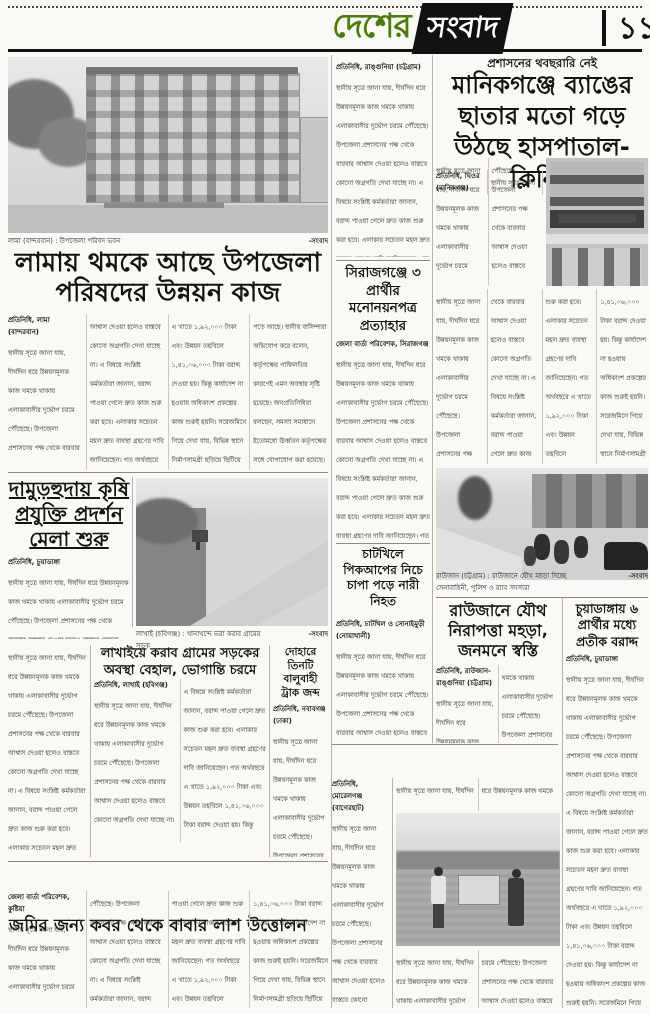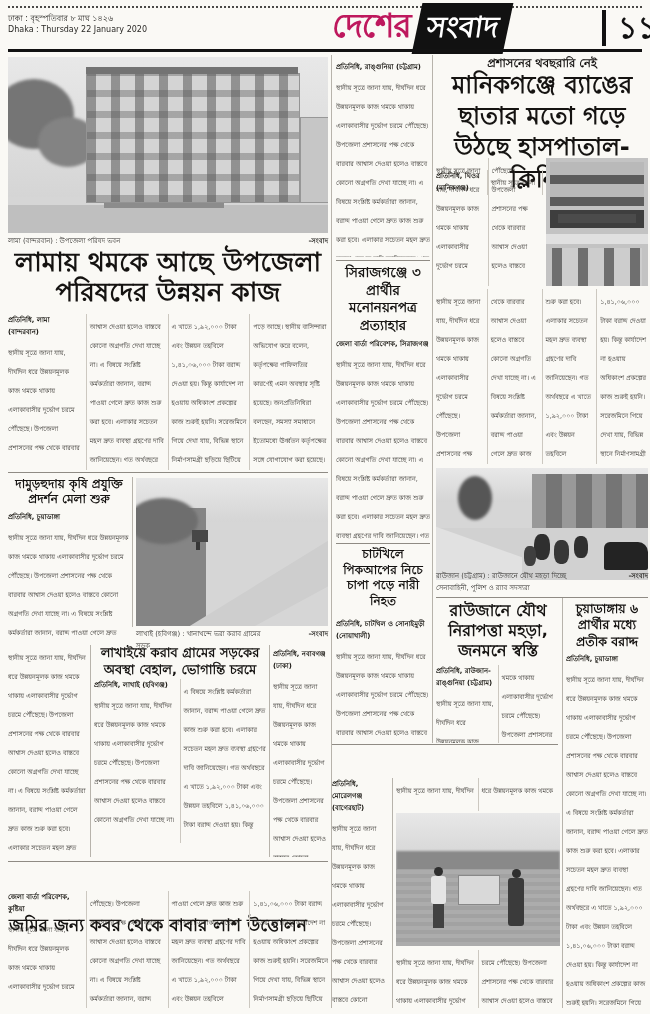--- a/index.html
+++ b/index.html
@@ -3,21 +3,21 @@
 <meta charset="utf-8">
 <style>
   html,body{margin:0;padding:0;background:#e9e7e2;}
   #page{position:relative;width:650px;height:1014px;background:#faf9f5;margin:0 auto;
         font-family:"DejaVu Sans","Liberation Sans",sans-serif;color:#1c1b19;overflow:hidden;}
   .abs{position:absolute;}
   
   .dotted{border-top:2px dotted #4a4947;height:0;}
   .dateblock{font-size:8px;line-height:1.35;color:#2a2926;}
   .masthead{display:flex;align-items:center;gap:6px;}
-  .mast1{font-size:33px;font-weight:900;color:#be185d;letter-spacing:-1px;}
+  .mast1{font-size:33px;font-weight:900;color:#4d7c0f;letter-spacing:-1px;}
   .mast2box{background:#111;transform:skewX(-12deg);padding:1px 10px;}
   .mast2{display:inline-block;transform:skewX(4deg);color:#fff;font-size:29px;font-weight:900;}
   .pagenum{border-left:4px solid #111;padding-left:12px;font-size:30px;font-weight:900;color:#111;line-height:36px;}
   .thickrule{background:#121212;height:3px;}
   
   .vr{border-left:1px solid #b7b3ab;width:0;}
   .hr{border-top:1px solid #8f8b84;height:0;}
   
   .headline{font-weight:700;color:#151311;text-align:center;}
   .kicker{font-weight:700;text-align:center;color:#161412;}
@@ -38,24 +38,20 @@
       repeating-linear-gradient(0deg,rgba(120,119,114,.5) 0 7px,transparent 7px 21px);}
   .blob{position:absolute;border-radius:50%;background:#76756f;filter:blur(1.5px);}
   .band{position:absolute;}
 </style>
 </head>
 <body>
 
 <div id="page">
 
   <div class="abs dotted" style="left:8px;top:6px;width:634px;"></div>
-  <div class="abs dateblock" style="left:8px;top:14px;width:220px;">
-    <div>ঢাকা : বৃহস্পতিবার ৮ মাঘ ১৪২৬</div>
-    <div>Dhaka : Thursday 22 January 2020</div>
-  </div>
   <div class="abs masthead" style="left:332px;top:9px;height:38px;">
     <span class="mast1">দেশের</span>
     <span class="mast2box"><span class="mast2">সংবাদ</span></span>
   </div>
   <div class="abs pagenum" style="left:602px;top:10px;height:36px;">১১</div>
   <div class="abs thickrule" style="left:8px;top:49px;width:634px;"></div>
 
   <div class="abs vr" style="left:331px;top:55px;height:953px;"></div>
   <div class="abs vr" style="left:432px;top:55px;height:688px;"></div>
   <div class="abs vr" style="left:562px;top:598px;height:410px;"></div>
@@ -80,21 +76,21 @@
   </div>
   <div class="abs headline" style="left:8px;top:248px;width:320px;height:62px;font-size:26px;line-height:1.15;">লামায় থমকে আছে উপজেলা পরিষদের উন্নয়ন কাজ</div>
   <div class="abs bodyblk cols4" style="left:8px;top:314px;width:320px;height:156px;">
     <b class="dl">প্রতিনিধি, লামা (বান্দরবান)</b>
     <span class="greek">স্থানীয় সূত্রে জানা যায়, দীর্ঘদিন ধরে উন্নয়নমূলক কাজ থমকে থাকায় এলাকাবাসীর দুর্ভোগ চরমে পৌঁছেছে। উপজেলা প্রশাসনের পক্ষ থেকে বারবার আশ্বাস দেওয়া হলেও বাস্তবে কোনো অগ্রগতি দেখা যাচ্ছে না। এ বিষয়ে সংশ্লিষ্ট কর্মকর্তারা জানান, বরাদ্দ পাওয়া গেলে দ্রুত কাজ শুরু করা হবে। এলাকার সচেতন মহল দ্রুত ব্যবস্থা গ্রহণের দাবি জানিয়েছেন। গত অর্থবছরে এ খাতে ১,৯২,০০০ টাকা এবং উন্নয়ন তহবিলে ১,৪১,০৬,০০০ টাকা বরাদ্দ দেওয়া হয়। কিন্তু কার্যাদেশ না হওয়ায় অধিকাংশ প্রকল্পের কাজ শুরুই হয়নি। সরেজমিনে গিয়ে দেখা যায়, বিভিন্ন স্থানে নির্মাণসামগ্রী ছড়িয়ে ছিটিয়ে পড়ে আছে। স্থানীয় বাসিন্দারা অভিযোগ করে বলেন, কর্তৃপক্ষের গাফিলতির কারণেই এমন অবস্থার সৃষ্টি হয়েছে। জনপ্রতিনিধিরা বলছেন, সমস্যা সমাধানে ইতোমধ্যে ঊর্ধ্বতন কর্তৃপক্ষের সঙ্গে যোগাযোগ করা হয়েছে। স্থানীয় সূত্রে জানা যায়, দীর্ঘদিন ধরে উন্নয়নমূলক কাজ থমকে থাকায় এলাকাবাসীর দুর্ভোগ চরমে পৌঁছেছে। উপজেলা প্রশাসনের পক্ষ থেকে বারবার আশ্বাস দেওয়া হলেও বাস্তবে কোনো অগ্রগতি দেখা যাচ্ছে না। এ বিষয়ে সংশ্লিষ্ট কর্মকর্তারা জানান, বরাদ্দ পাওয়া গেলে দ্রুত কাজ শুরু করা হবে। এলাকার সচেতন মহল দ্রুত ব্যবস্থা গ্রহণের দাবি জানিয়েছেন। গত অর্থবছরে এ খাতে ৪৯,২৪,০০০ টাকা বরাদ্দ দেওয়া হয়। কিন্তু কার্যাদেশ না হওয়ায় অধিকাংশ প্রকল্পের কাজ শুরুই হয়নি। সরেজমিনে গিয়ে দেখা যায়, বিভিন্ন স্থানে নির্মাণসামগ্রী ছড়িয়ে ছিটিয়ে পড়ে আছে। স্থানীয় বাসিন্দারা অভিযোগ করে বলেন, কর্তৃপক্ষের গাফিলতির কারণেই এমন অবস্থার সৃষ্টি হয়েছে। জনপ্রতিনিধিরা বলছেন, সমস্যা সমাধানে ইতোমধ্যে ঊর্ধ্বতন কর্তৃপক্ষের সঙ্গে যোগাযোগ করা হয়েছে। এ ব্যাপারে উপজেলা নির্বাহী কর্মকর্তা বলেন, অভিযোগ পেলে তদন্ত সাপেক্ষে প্রয়োজনীয় ব্যবস্থা নেওয়া হবে। এলাকাবাসী দ্রুত সমস্যার সমাধান চেয়ে সংশ্লিষ্ট কর্তৃপক্ষের হস্তক্ষেপ কামনা করেছেন।</span>
   </div>
 
   <div class="abs hr" style="left:8px;top:472px;width:320px;"></div>
 
   <div class="abs" style="left:8px;top:477px;width:122px;height:162px;overflow:hidden;">
-    <div class="headline" style="font-size:12px;line-height:1.25;">দামুড়হুদায় কৃষি প্রযুক্তি প্রদর্শন মেলা শুরু</div>
+    <div class="headline" style="font-size:20px;line-height:1.25;text-decoration:underline;">দামুড়হুদায় কৃষি প্রযুক্তি প্রদর্শন মেলা শুরু</div>
     <b class="dl" style="margin-top:4px;">প্রতিনিধি, চুয়াডাঙ্গা</b>
     <span class="greek">স্থানীয় সূত্রে জানা যায়, দীর্ঘদিন ধরে উন্নয়নমূলক কাজ থমকে থাকায় এলাকাবাসীর দুর্ভোগ চরমে পৌঁছেছে। উপজেলা প্রশাসনের পক্ষ থেকে বারবার আশ্বাস দেওয়া হলেও বাস্তবে কোনো অগ্রগতি দেখা যাচ্ছে না। এ বিষয়ে সংশ্লিষ্ট কর্মকর্তারা জানান, বরাদ্দ পাওয়া গেলে দ্রুত কাজ শুরু করা হবে। এলাকার সচেতন মহল দ্রুত ব্যবস্থা গ্রহণের দাবি জানিয়েছেন। গত অর্থবছরে এ খাতে ১,৯২,০০০ টাকা এবং উন্নয়ন তহবিলে ১,৪১,০৬,০০০ টাকা বরাদ্দ দেওয়া হয়। কিন্তু কার্যাদেশ না হওয়ায় অধিকাংশ প্রকল্পের কাজ শুরুই হয়নি। সরেজমিনে গিয়ে দেখা যায়, বিভিন্ন স্থানে নির্মাণসামগ্রী ছড়িয়ে ছিটিয়ে পড়ে আছে। স্থানীয় বাসিন্দারা অভিযোগ করে বলেন, কর্তৃপক্ষের গাফিলতির কারণেই এমন অবস্থার সৃষ্টি হয়েছে। জনপ্রতিনিধিরা বলছেন, সমস্যা সমাধানে ইতোমধ্যে ঊর্ধ্বতন কর্তৃপক্ষের সঙ্গে যোগাযোগ করা হয়েছে। স্থানীয় সূত্রে জানা যায়, দীর্ঘদিন ধরে উন্নয়নমূলক কাজ থমকে থাকায় এলাকাবাসীর দুর্ভোগ চরমে পৌঁছেছে। উপজেলা প্রশাসনের পক্ষ থেকে বারবার আশ্বাস দেওয়া হলেও বাস্তবে কোনো অগ্রগতি দেখা যাচ্ছে না। এ বিষয়ে সংশ্লিষ্ট কর্মকর্তারা জানান, বরাদ্দ পাওয়া গেলে দ্রুত কাজ শুরু করা হবে। এলাকার সচেতন মহল দ্রুত ব্যবস্থা গ্রহণের দাবি জানিয়েছেন। গত অর্থবছরে এ খাতে ৪৯,২৪,০০০ টাকা বরাদ্দ দেওয়া হয়। কিন্তু কার্যাদেশ না হওয়ায় অধিকাংশ প্রকল্পের কাজ শুরুই হয়নি। সরেজমিনে গিয়ে দেখা যায়, বিভিন্ন স্থানে নির্মাণসামগ্রী ছড়িয়ে ছিটিয়ে পড়ে আছে। স্থানীয় বাসিন্দারা অভিযোগ করে বলেন, কর্তৃপক্ষের গাফিলতির কারণেই এমন অবস্থার সৃষ্টি হয়েছে। জনপ্রতিনিধিরা বলছেন, সমস্যা সমাধানে ইতোমধ্যে ঊর্ধ্বতন কর্তৃপক্ষের সঙ্গে যোগাযোগ করা হয়েছে। এ ব্যাপারে উপজেলা নির্বাহী কর্মকর্তা বলেন, অভিযোগ পেলে তদন্ত সাপেক্ষে প্রয়োজনীয় ব্যবস্থা নেওয়া হবে। এলাকাবাসী দ্রুত সমস্যার সমাধান চেয়ে সংশ্লিষ্ট কর্তৃপক্ষের হস্তক্ষেপ কামনা করেছেন।</span>
   </div>
   <div class="abs bodyblk" style="left:8px;top:645px;width:80px;height:212px;">
     <span class="greek">স্থানীয় সূত্রে জানা যায়, দীর্ঘদিন ধরে উন্নয়নমূলক কাজ থমকে থাকায় এলাকাবাসীর দুর্ভোগ চরমে পৌঁছেছে। উপজেলা প্রশাসনের পক্ষ থেকে বারবার আশ্বাস দেওয়া হলেও বাস্তবে কোনো অগ্রগতি দেখা যাচ্ছে না। এ বিষয়ে সংশ্লিষ্ট কর্মকর্তারা জানান, বরাদ্দ পাওয়া গেলে দ্রুত কাজ শুরু করা হবে। এলাকার সচেতন মহল দ্রুত ব্যবস্থা গ্রহণের দাবি জানিয়েছেন। গত অর্থবছরে এ খাতে ১,৯২,০০০ টাকা এবং উন্নয়ন তহবিলে ১,৪১,০৬,০০০ টাকা বরাদ্দ দেওয়া হয়। কিন্তু কার্যাদেশ না হওয়ায় অধিকাংশ প্রকল্পের কাজ শুরুই হয়নি। সরেজমিনে গিয়ে দেখা যায়, বিভিন্ন স্থানে নির্মাণসামগ্রী ছড়িয়ে ছিটিয়ে পড়ে আছে। স্থানীয় বাসিন্দারা অভিযোগ করে বলেন, কর্তৃপক্ষের গাফিলতির কারণেই এমন অবস্থার সৃষ্টি হয়েছে। জনপ্রতিনিধিরা বলছেন, সমস্যা সমাধানে ইতোমধ্যে ঊর্ধ্বতন কর্তৃপক্ষের সঙ্গে যোগাযোগ করা হয়েছে। স্থানীয় সূত্রে জানা যায়, দীর্ঘদিন ধরে উন্নয়নমূলক কাজ থমকে থাকায় এলাকাবাসীর দুর্ভোগ চরমে পৌঁছেছে। উপজেলা প্রশাসনের পক্ষ থেকে বারবার আশ্বাস দেওয়া হলেও বাস্তবে কোনো অগ্রগতি দেখা যাচ্ছে না। এ বিষয়ে সংশ্লিষ্ট কর্মকর্তারা জানান, বরাদ্দ পাওয়া গেলে দ্রুত কাজ শুরু করা হবে। এলাকার সচেতন মহল দ্রুত ব্যবস্থা গ্রহণের দাবি জানিয়েছেন। গত অর্থবছরে এ খাতে ৪৯,২৪,০০০ টাকা বরাদ্দ দেওয়া হয়। কিন্তু কার্যাদেশ না হওয়ায় অধিকাংশ প্রকল্পের কাজ শুরুই হয়নি। সরেজমিনে গিয়ে দেখা যায়, বিভিন্ন স্থানে নির্মাণসামগ্রী ছড়িয়ে ছিটিয়ে পড়ে আছে। স্থানীয় বাসিন্দারা অভিযোগ করে বলেন, কর্তৃপক্ষের গাফিলতির কারণেই এমন অবস্থার সৃষ্টি হয়েছে। জনপ্রতিনিধিরা বলছেন, সমস্যা সমাধানে ইতোমধ্যে ঊর্ধ্বতন কর্তৃপক্ষের সঙ্গে যোগাযোগ করা হয়েছে। এ ব্যাপারে উপজেলা নির্বাহী কর্মকর্তা বলেন, অভিযোগ পেলে তদন্ত সাপেক্ষে প্রয়োজনীয় ব্যবস্থা নেওয়া হবে। এলাকাবাসী দ্রুত সমস্যার সমাধান চেয়ে সংশ্লিষ্ট কর্তৃপক্ষের হস্তক্ষেপ কামনা করেছেন।</span>
   </div>
 
   <div class="abs photo" style="left:136px;top:478px;width:192px;height:148px;">
     <div class="ph-sky" style="height:44px;"></div>
     <div class="band" style="left:0;top:30px;width:70px;height:118px;background:#86857f;"></div>
@@ -109,20 +105,21 @@
   </div>
   <div class="abs" style="left:94px;top:645px;width:172px;height:212px;overflow:hidden;">
     <div class="headline" style="font-size:13px;line-height:1.3;">লাখাইয়ে করাব গ্রামের সড়কের অবস্থা বেহাল, ভোগান্তি চরমে</div>
     <div class="bodyblk cols2" style="height:164px;margin-top:0;">
       <b class="dl">প্রতিনিধি, লাখাই (হবিগঞ্জ)</b>
       <span class="greek">স্থানীয় সূত্রে জানা যায়, দীর্ঘদিন ধরে উন্নয়নমূলক কাজ থমকে থাকায় এলাকাবাসীর দুর্ভোগ চরমে পৌঁছেছে। উপজেলা প্রশাসনের পক্ষ থেকে বারবার আশ্বাস দেওয়া হলেও বাস্তবে কোনো অগ্রগতি দেখা যাচ্ছে না। এ বিষয়ে সংশ্লিষ্ট কর্মকর্তারা জানান, বরাদ্দ পাওয়া গেলে দ্রুত কাজ শুরু করা হবে। এলাকার সচেতন মহল দ্রুত ব্যবস্থা গ্রহণের দাবি জানিয়েছেন। গত অর্থবছরে এ খাতে ১,৯২,০০০ টাকা এবং উন্নয়ন তহবিলে ১,৪১,০৬,০০০ টাকা বরাদ্দ দেওয়া হয়। কিন্তু কার্যাদেশ না হওয়ায় অধিকাংশ প্রকল্পের কাজ শুরুই হয়নি। সরেজমিনে গিয়ে দেখা যায়, বিভিন্ন স্থানে নির্মাণসামগ্রী ছড়িয়ে ছিটিয়ে পড়ে আছে। স্থানীয় বাসিন্দারা অভিযোগ করে বলেন, কর্তৃপক্ষের গাফিলতির কারণেই এমন অবস্থার সৃষ্টি হয়েছে। জনপ্রতিনিধিরা বলছেন, সমস্যা সমাধানে ইতোমধ্যে ঊর্ধ্বতন কর্তৃপক্ষের সঙ্গে যোগাযোগ করা হয়েছে। স্থানীয় সূত্রে জানা যায়, দীর্ঘদিন ধরে উন্নয়নমূলক কাজ থমকে থাকায় এলাকাবাসীর দুর্ভোগ চরমে পৌঁছেছে। উপজেলা প্রশাসনের পক্ষ থেকে বারবার আশ্বাস দেওয়া হলেও বাস্তবে কোনো অগ্রগতি দেখা যাচ্ছে না। এ বিষয়ে সংশ্লিষ্ট কর্মকর্তারা জানান, বরাদ্দ পাওয়া গেলে দ্রুত কাজ শুরু করা হবে। এলাকার সচেতন মহল দ্রুত ব্যবস্থা গ্রহণের দাবি জানিয়েছেন। গত অর্থবছরে এ খাতে ৪৯,২৪,০০০ টাকা বরাদ্দ দেওয়া হয়। কিন্তু কার্যাদেশ না হওয়ায় অধিকাংশ প্রকল্পের কাজ শুরুই হয়নি। সরেজমিনে গিয়ে দেখা যায়, বিভিন্ন স্থানে নির্মাণসামগ্রী ছড়িয়ে ছিটিয়ে পড়ে আছে। স্থানীয় বাসিন্দারা অভিযোগ করে বলেন, কর্তৃপক্ষের গাফিলতির কারণেই এমন অবস্থার সৃষ্টি হয়েছে। জনপ্রতিনিধিরা বলছেন, সমস্যা সমাধানে ইতোমধ্যে ঊর্ধ্বতন কর্তৃপক্ষের সঙ্গে যোগাযোগ করা হয়েছে। এ ব্যাপারে উপজেলা নির্বাহী কর্মকর্তা বলেন, অভিযোগ পেলে তদন্ত সাপেক্ষে প্রয়োজনীয় ব্যবস্থা নেওয়া হবে। এলাকাবাসী দ্রুত সমস্যার সমাধান চেয়ে সংশ্লিষ্ট কর্তৃপক্ষের হস্তক্ষেপ কামনা করেছেন।</span>
     </div>
   </div>
 
   <div class="abs" style="left:273px;top:645px;width:55px;height:212px;overflow:hidden;">
+    <div class="headline" style="font-size:10.5px;line-height:1.3;">দোহারে তিনটি বালুবাহী ট্রাক জব্দ</div>
     <b class="dl" style="margin-top:3px;">প্রতিনিধি, নবাবগঞ্জ (ঢাকা)</b>
     <span class="greek">স্থানীয় সূত্রে জানা যায়, দীর্ঘদিন ধরে উন্নয়নমূলক কাজ থমকে থাকায় এলাকাবাসীর দুর্ভোগ চরমে পৌঁছেছে। উপজেলা প্রশাসনের পক্ষ থেকে বারবার আশ্বাস দেওয়া হলেও বাস্তবে কোনো অগ্রগতি দেখা যাচ্ছে না। এ বিষয়ে সংশ্লিষ্ট কর্মকর্তারা জানান, বরাদ্দ পাওয়া গেলে দ্রুত কাজ শুরু করা হবে। এলাকার সচেতন মহল দ্রুত ব্যবস্থা গ্রহণের দাবি জানিয়েছেন। গত অর্থবছরে এ খাতে ১,৯২,০০০ টাকা এবং উন্নয়ন তহবিলে ১,৪১,০৬,০০০ টাকা বরাদ্দ দেওয়া হয়। কিন্তু কার্যাদেশ না হওয়ায় অধিকাংশ প্রকল্পের কাজ শুরুই হয়নি। সরেজমিনে গিয়ে দেখা যায়, বিভিন্ন স্থানে নির্মাণসামগ্রী ছড়িয়ে ছিটিয়ে পড়ে আছে। স্থানীয় বাসিন্দারা অভিযোগ করে বলেন, কর্তৃপক্ষের গাফিলতির কারণেই এমন অবস্থার সৃষ্টি হয়েছে। জনপ্রতিনিধিরা বলছেন, সমস্যা সমাধানে ইতোমধ্যে ঊর্ধ্বতন কর্তৃপক্ষের সঙ্গে যোগাযোগ করা হয়েছে। স্থানীয় সূত্রে জানা যায়, দীর্ঘদিন ধরে উন্নয়নমূলক কাজ থমকে থাকায় এলাকাবাসীর দুর্ভোগ চরমে পৌঁছেছে। উপজেলা প্রশাসনের পক্ষ থেকে বারবার আশ্বাস দেওয়া হলেও বাস্তবে কোনো অগ্রগতি দেখা যাচ্ছে না। এ বিষয়ে সংশ্লিষ্ট কর্মকর্তারা জানান, বরাদ্দ পাওয়া গেলে দ্রুত কাজ শুরু করা হবে। এলাকার সচেতন মহল দ্রুত ব্যবস্থা গ্রহণের দাবি জানিয়েছেন। গত অর্থবছরে এ খাতে ৪৯,২৪,০০০ টাকা বরাদ্দ দেওয়া হয়। কিন্তু কার্যাদেশ না হওয়ায় অধিকাংশ প্রকল্পের কাজ শুরুই হয়নি। সরেজমিনে গিয়ে দেখা যায়, বিভিন্ন স্থানে নির্মাণসামগ্রী ছড়িয়ে ছিটিয়ে পড়ে আছে। স্থানীয় বাসিন্দারা অভিযোগ করে বলেন, কর্তৃপক্ষের গাফিলতির কারণেই এমন অবস্থার সৃষ্টি হয়েছে। জনপ্রতিনিধিরা বলছেন, সমস্যা সমাধানে ইতোমধ্যে ঊর্ধ্বতন কর্তৃপক্ষের সঙ্গে যোগাযোগ করা হয়েছে। এ ব্যাপারে উপজেলা নির্বাহী কর্মকর্তা বলেন, অভিযোগ পেলে তদন্ত সাপেক্ষে প্রয়োজনীয় ব্যবস্থা নেওয়া হবে। এলাকাবাসী দ্রুত সমস্যার সমাধান চেয়ে সংশ্লিষ্ট কর্তৃপক্ষের হস্তক্ষেপ কামনা করেছেন।</span>
   </div>
 
   <div class="abs hr" style="left:8px;top:861px;width:320px;"></div>
 
   <div class="abs headline" style="left:8px;top:912px;width:300px;height:24px;font-size:17px;text-align:center;">জমির জন্য কবর থেকে বাবার লাশ উত্তোলন</div>
   <div class="abs bodyblk cols4" style="left:8px;top:891px;width:320px;height:117px;">
     <b class="dl">জেলা বার্তা পরিবেশক, কুষ্টিয়া</b>
     <span class="greek">স্থানীয় সূত্রে জানা যায়, দীর্ঘদিন ধরে উন্নয়নমূলক কাজ থমকে থাকায় এলাকাবাসীর দুর্ভোগ চরমে পৌঁছেছে। উপজেলা প্রশাসনের পক্ষ থেকে বারবার আশ্বাস দেওয়া হলেও বাস্তবে কোনো অগ্রগতি দেখা যাচ্ছে না। এ বিষয়ে সংশ্লিষ্ট কর্মকর্তারা জানান, বরাদ্দ পাওয়া গেলে দ্রুত কাজ শুরু করা হবে। এলাকার সচেতন মহল দ্রুত ব্যবস্থা গ্রহণের দাবি জানিয়েছেন। গত অর্থবছরে এ খাতে ১,৯২,০০০ টাকা এবং উন্নয়ন তহবিলে ১,৪১,০৬,০০০ টাকা বরাদ্দ দেওয়া হয়। কিন্তু কার্যাদেশ না হওয়ায় অধিকাংশ প্রকল্পের কাজ শুরুই হয়নি। সরেজমিনে গিয়ে দেখা যায়, বিভিন্ন স্থানে নির্মাণসামগ্রী ছড়িয়ে ছিটিয়ে পড়ে আছে। স্থানীয় বাসিন্দারা অভিযোগ করে বলেন, কর্তৃপক্ষের গাফিলতির কারণেই এমন অবস্থার সৃষ্টি হয়েছে। জনপ্রতিনিধিরা বলছেন, সমস্যা সমাধানে ইতোমধ্যে ঊর্ধ্বতন কর্তৃপক্ষের সঙ্গে যোগাযোগ করা হয়েছে। স্থানীয় সূত্রে জানা যায়, দীর্ঘদিন ধরে উন্নয়নমূলক কাজ থমকে থাকায় এলাকাবাসীর দুর্ভোগ চরমে পৌঁছেছে। উপজেলা প্রশাসনের পক্ষ থেকে বারবার আশ্বাস দেওয়া হলেও বাস্তবে কোনো অগ্রগতি দেখা যাচ্ছে না। এ বিষয়ে সংশ্লিষ্ট কর্মকর্তারা জানান, বরাদ্দ পাওয়া গেলে দ্রুত কাজ শুরু করা হবে। এলাকার সচেতন মহল দ্রুত ব্যবস্থা গ্রহণের দাবি জানিয়েছেন। গত অর্থবছরে এ খাতে ৪৯,২৪,০০০ টাকা বরাদ্দ দেওয়া হয়। কিন্তু কার্যাদেশ না হওয়ায় অধিকাংশ প্রকল্পের কাজ শুরুই হয়নি। সরেজমিনে গিয়ে দেখা যায়, বিভিন্ন স্থানে নির্মাণসামগ্রী ছড়িয়ে ছিটিয়ে পড়ে আছে। স্থানীয় বাসিন্দারা অভিযোগ করে বলেন, কর্তৃপক্ষের গাফিলতির কারণেই এমন অবস্থার সৃষ্টি হয়েছে। জনপ্রতিনিধিরা বলছেন, সমস্যা সমাধানে ইতোমধ্যে ঊর্ধ্বতন কর্তৃপক্ষের সঙ্গে যোগাযোগ করা হয়েছে। এ ব্যাপারে উপজেলা নির্বাহী কর্মকর্তা বলেন, অভিযোগ পেলে তদন্ত সাপেক্ষে প্রয়োজনীয় ব্যবস্থা নেওয়া হবে। এলাকাবাসী দ্রুত সমস্যার সমাধান চেয়ে সংশ্লিষ্ট কর্তৃপক্ষের হস্তক্ষেপ কামনা করেছেন।</span>

